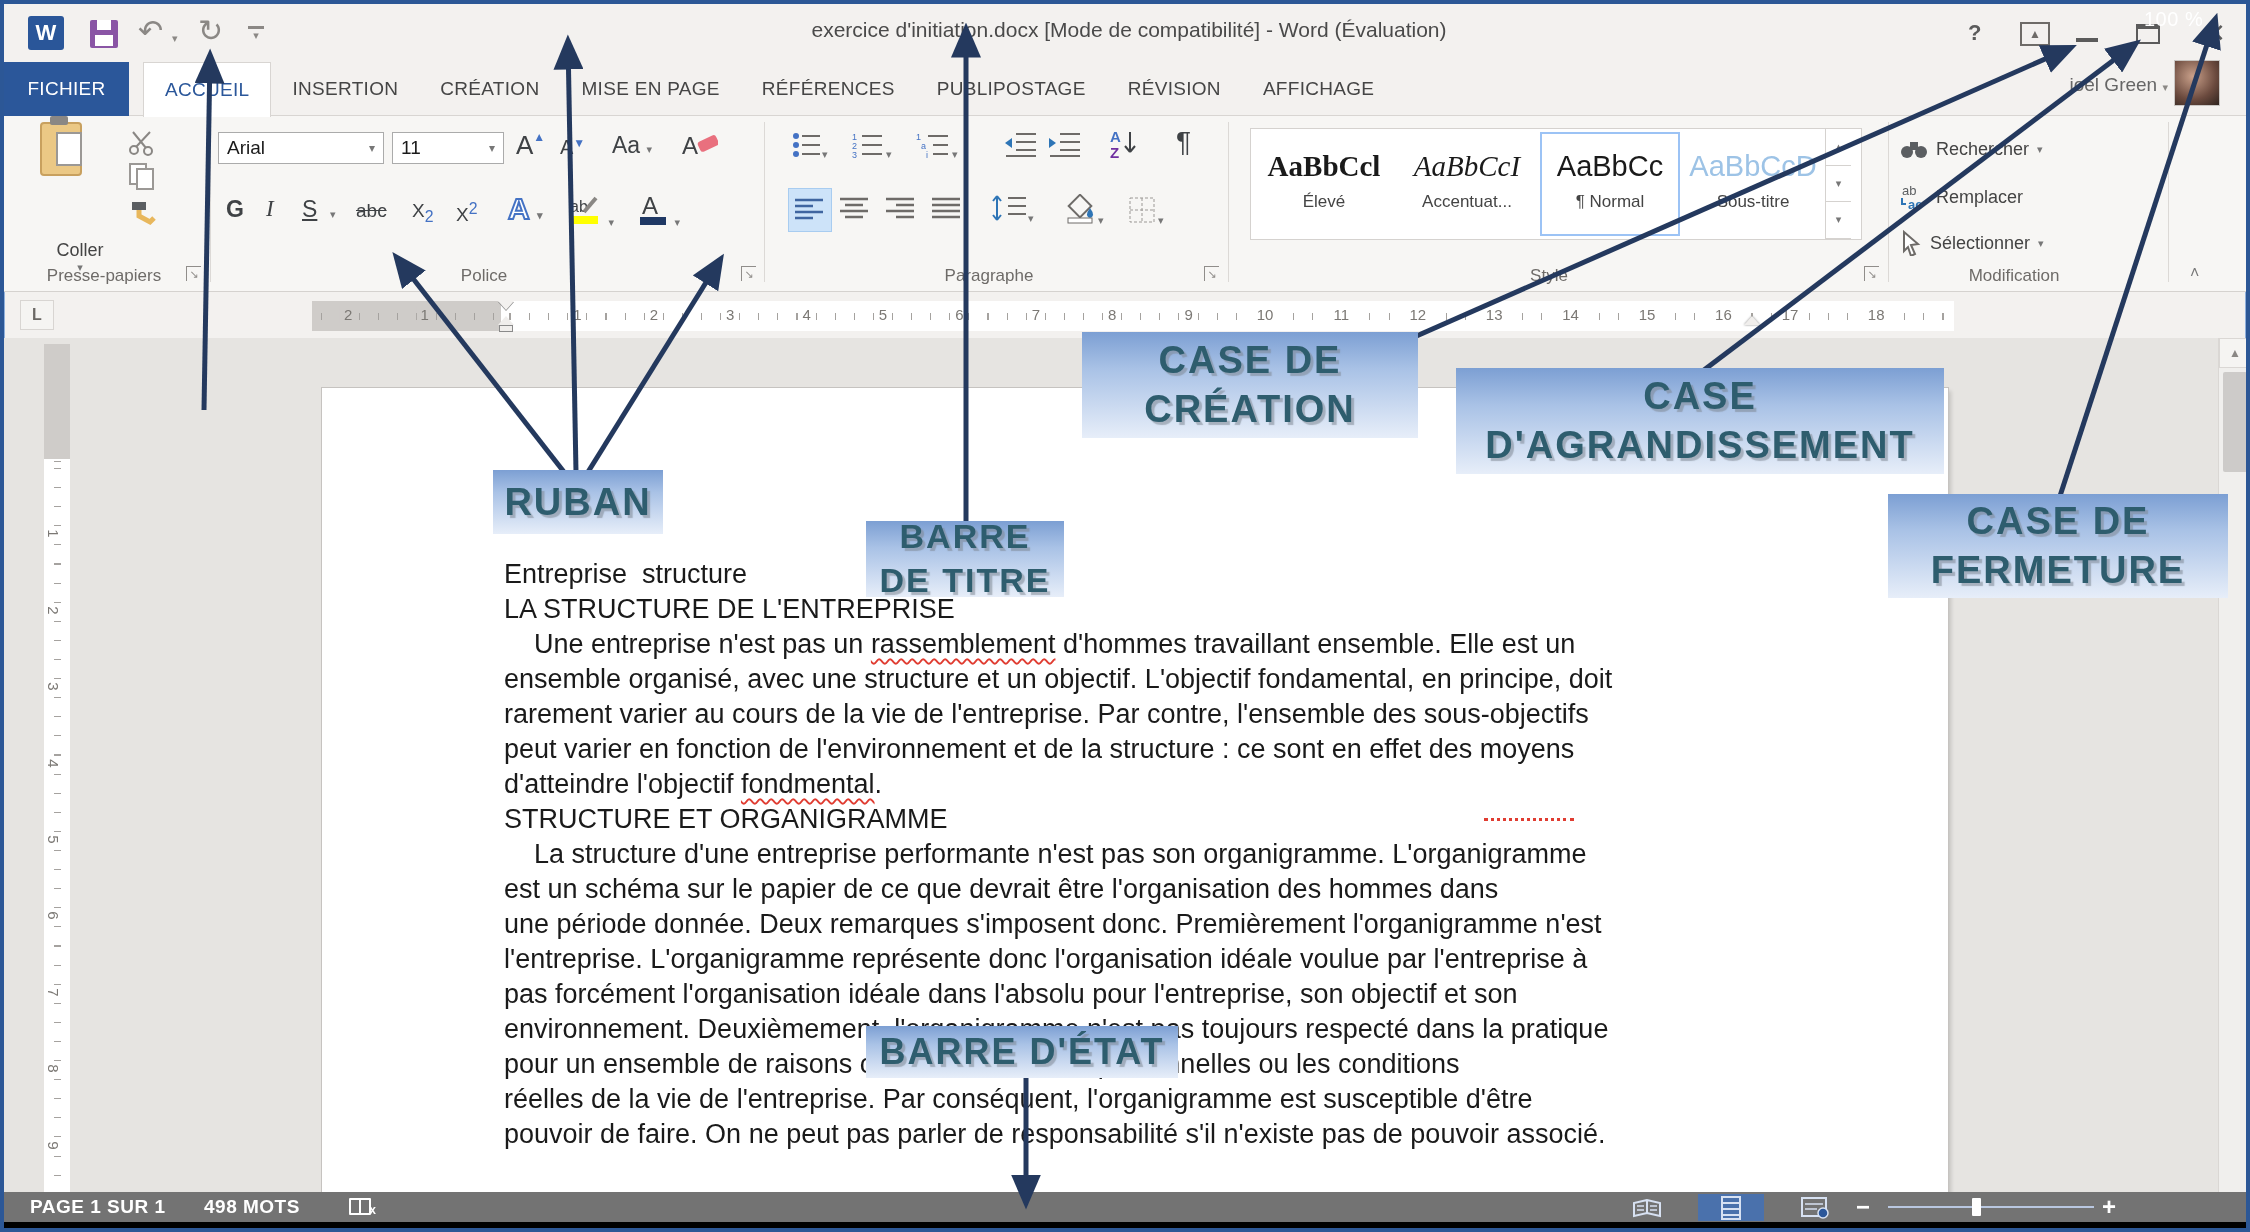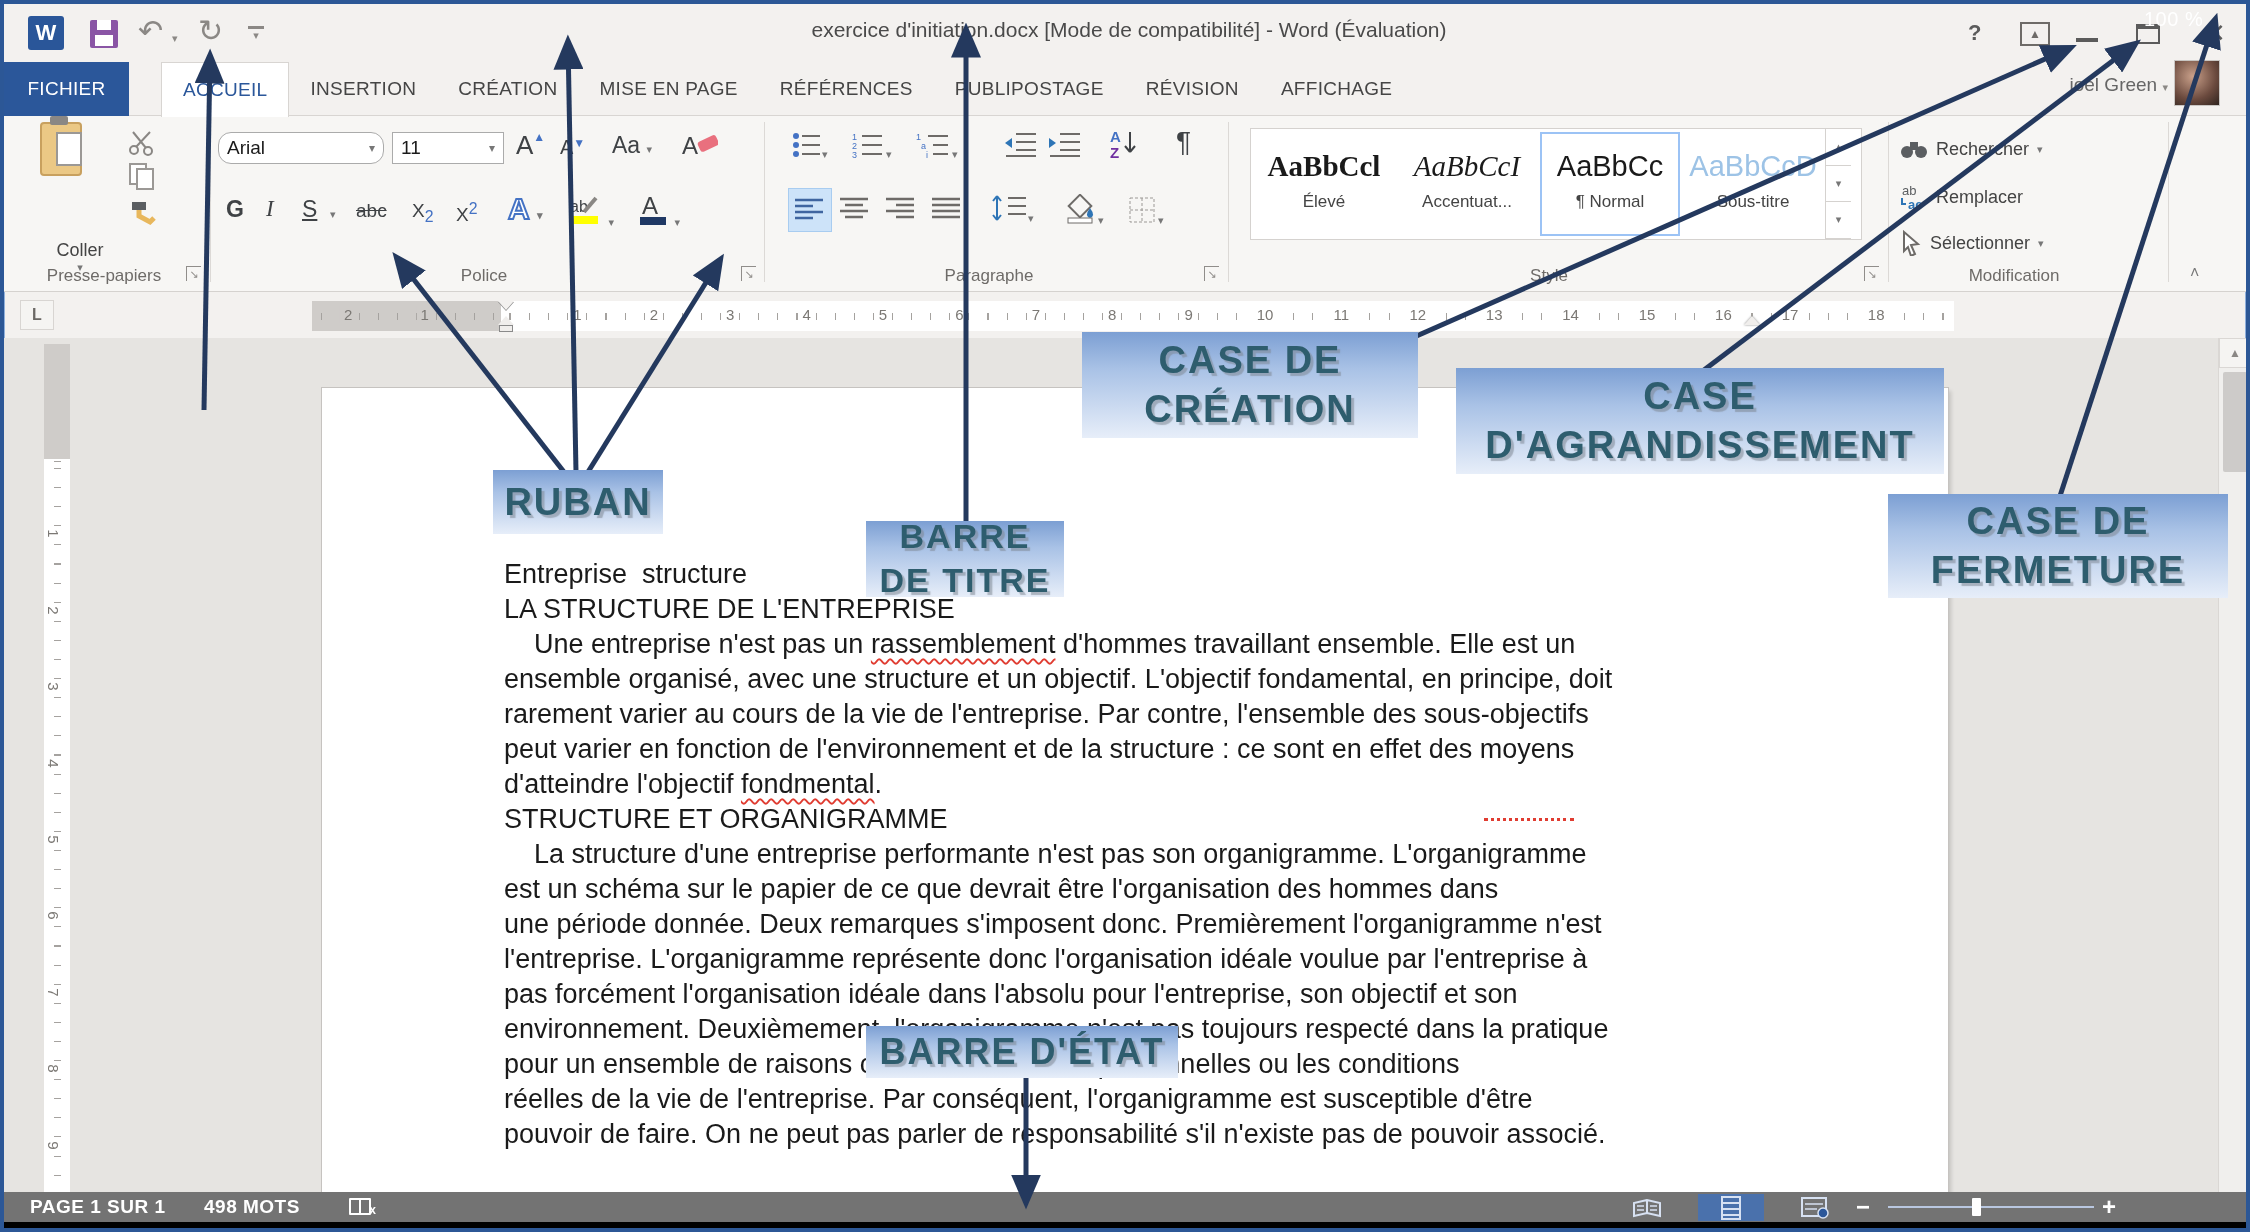--- a/index.html
+++ b/index.html
@@ -21,21 +21,21 @@
   #title-text{left:0;top:14px;width:2250px;text-align:center;font-size:21px;color:#4A4A4A;}
   .winbtn{color:#5B5B5B;font-size:22px;}
   .ribbonopt{left:2016px;top:18px;width:30px;height:24px;border:2px solid #6E6B68;color:#6E6B68;
              font-size:12px;text-align:center;line-height:20px;}
   .minbtn{left:2072px;top:34px;width:22px;height:4px;background:#5B5B5B;}
   .maxbtn{left:2132px;top:20px;width:24px;height:20px;border:2px solid #5B5B5B;border-top:5px solid #5B5B5B;}
   .closebtn{left:2200px;top:14px;font-size:26px;color:#5B5B5B;}
   
   #tabrow{left:0;top:58px;width:100%;height:54px;background:#F3F1EF;border-bottom:1px solid #D8D5D2;display:flex;}
   .tab{height:54px;display:flex;align-items:center;padding:0 21px;font-size:19px;color:#454545;letter-spacing:.3px;}
-  .tab.file{background:#2B579A;color:#fff;width:125px;justify-content:center;padding:0;margin-right:32px;}
+  .tab.file{background:#2B579A;color:#fff;width:125px;justify-content:center;padding:0;margin-right:14px;}
   .tab.active{background:#fff;color:#2B579A;border:1px solid #D8D5D2;border-bottom:none;height:55px;z-index:3;}
   #userblock{right:78px;top:70px;font-size:19px;color:#666;z-index:4;}
   .avatar{right:26px;top:56px;width:46px;height:46px;border:1px solid #C9C6C3;
           background:radial-gradient(circle at 40% 35%,#c9a08a,#6b4a3e 60%,#2f241f);}
   
   #ribbon{left:0;top:112px;width:100%;height:176px;background:#F7F6F4;border-bottom:1px solid #D5D2CF;}
   .gsep{top:6px;height:160px;width:1px;background:#DCD9D6;}
   .glabel{top:150px;font-size:17px;color:#6E6B68;text-align:center;}
   .launcher{top:150px;width:15px;height:15px;border-top:1px solid #908D8A;border-left:1px solid #908D8A;color:#908D8A;font-size:11px;line-height:15px;text-align:center;}
   .clipboard{left:50px;top:8px;width:42px;height:54px;background:#EBC885;border:2px solid #C8A05E;border-radius:4px;}
@@ -173,21 +173,21 @@
     </div>
     <div class="abs" style="left:124px;top:84px;">
       <svg width="28" height="28">
           <rect x="4" y="2" width="14" height="8" fill="#5B5E61"></rect>
           <path d="M11 10 L11 16 L22 22 L26 18" stroke="#E8B75C" stroke-width="5" fill="none"></path>
         </svg>
     </div>
     <div class="abs glabel" style="left:20px;width:160px;">Presse-papiers</div>
     <div class="abs launcher" style="left:182px;">↘</div>
 
-    <div class="abs combo" style="left:214px;top:16px;width:166px;border-radius:13px;">
+    <div class="abs combo" style="left:214px;top:16px;width:166px;">
       <span>Arial</span>
         <span class="dd">▾</span>
     </div>
     <div class="abs combo" style="left:388px;top:16px;width:112px;">
       <span>11</span>
         <span class="dd">▾</span>
     </div>
     <div class="abs fmt" style="left:512px;top:14px;font-size:26px;">A<span style="color:#4472C4;font-size:12px;vertical-align:top;">▲</span></div>
     <div class="abs fmt" style="left:556px;top:20px;font-size:20px;">A<span style="color:#4472C4;font-size:12px;vertical-align:top;">▼</span></div>
     <div class="abs fmt" style="left:608px;top:16px;">Aa <span class="ddm">▾</span></div>

